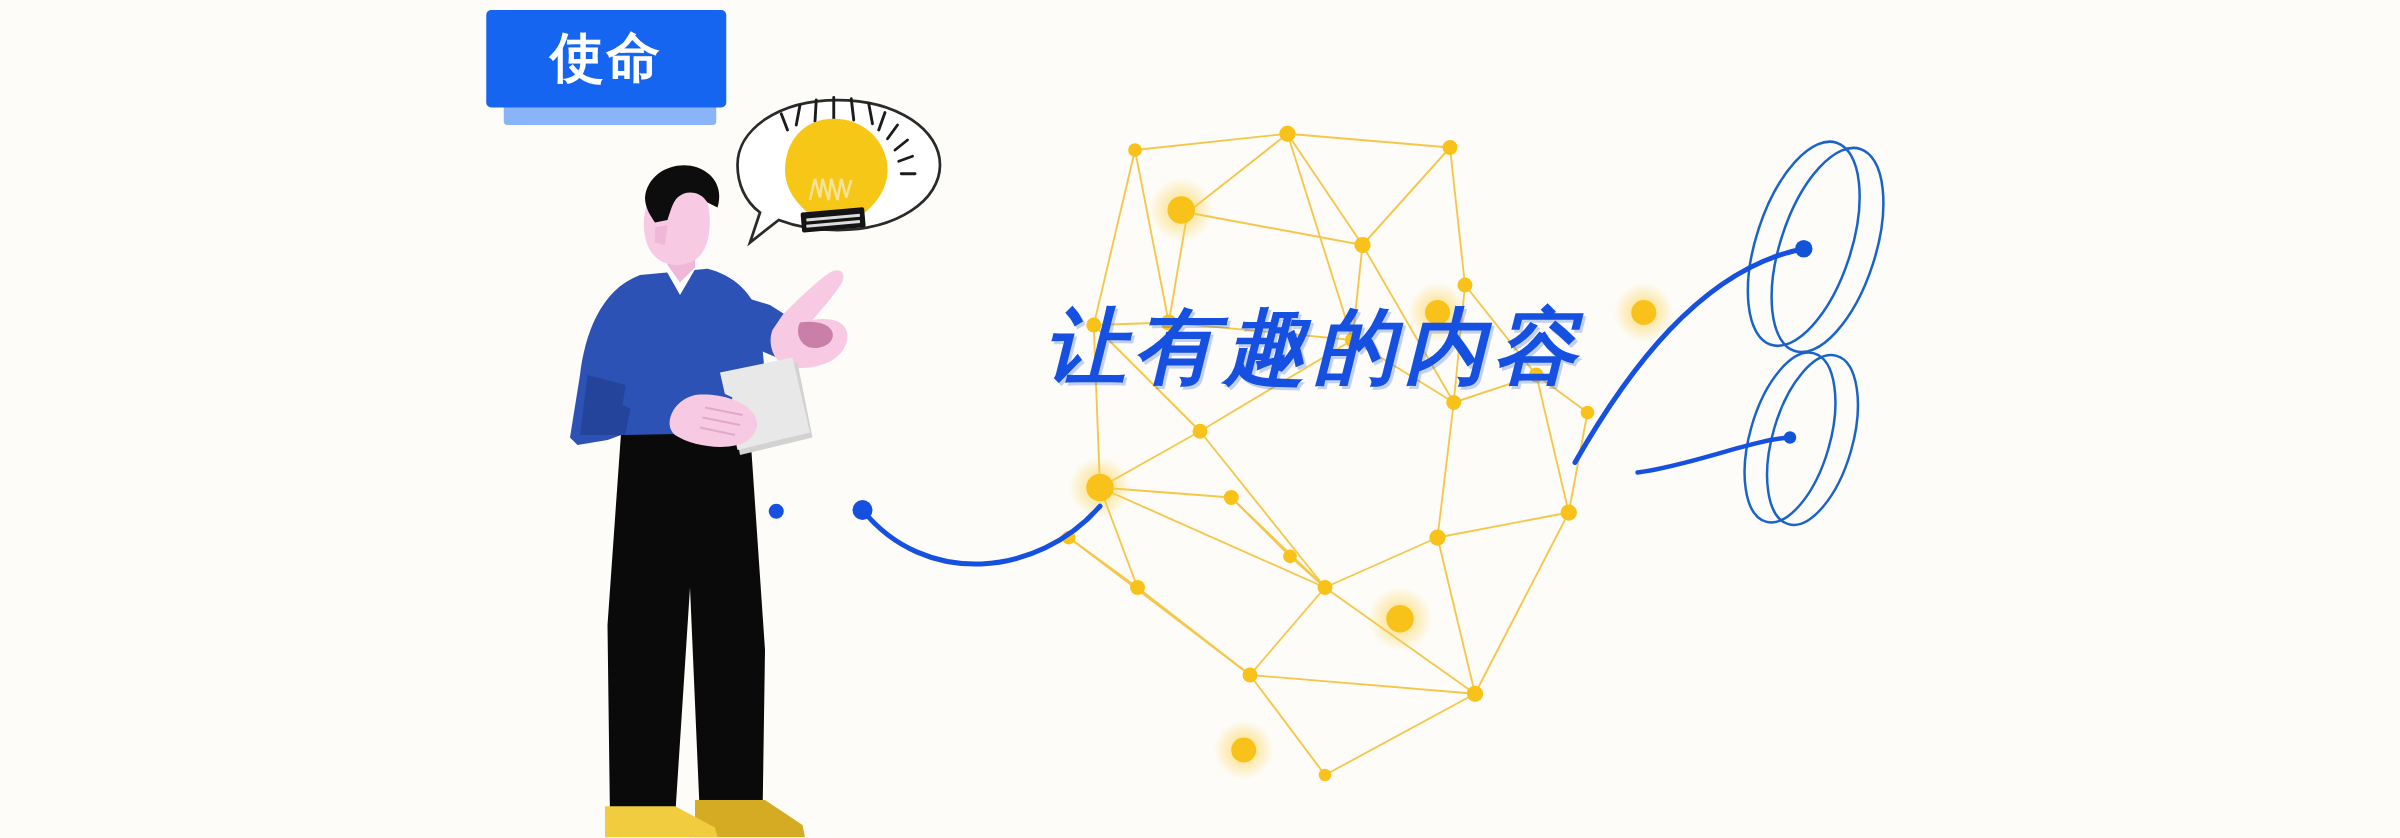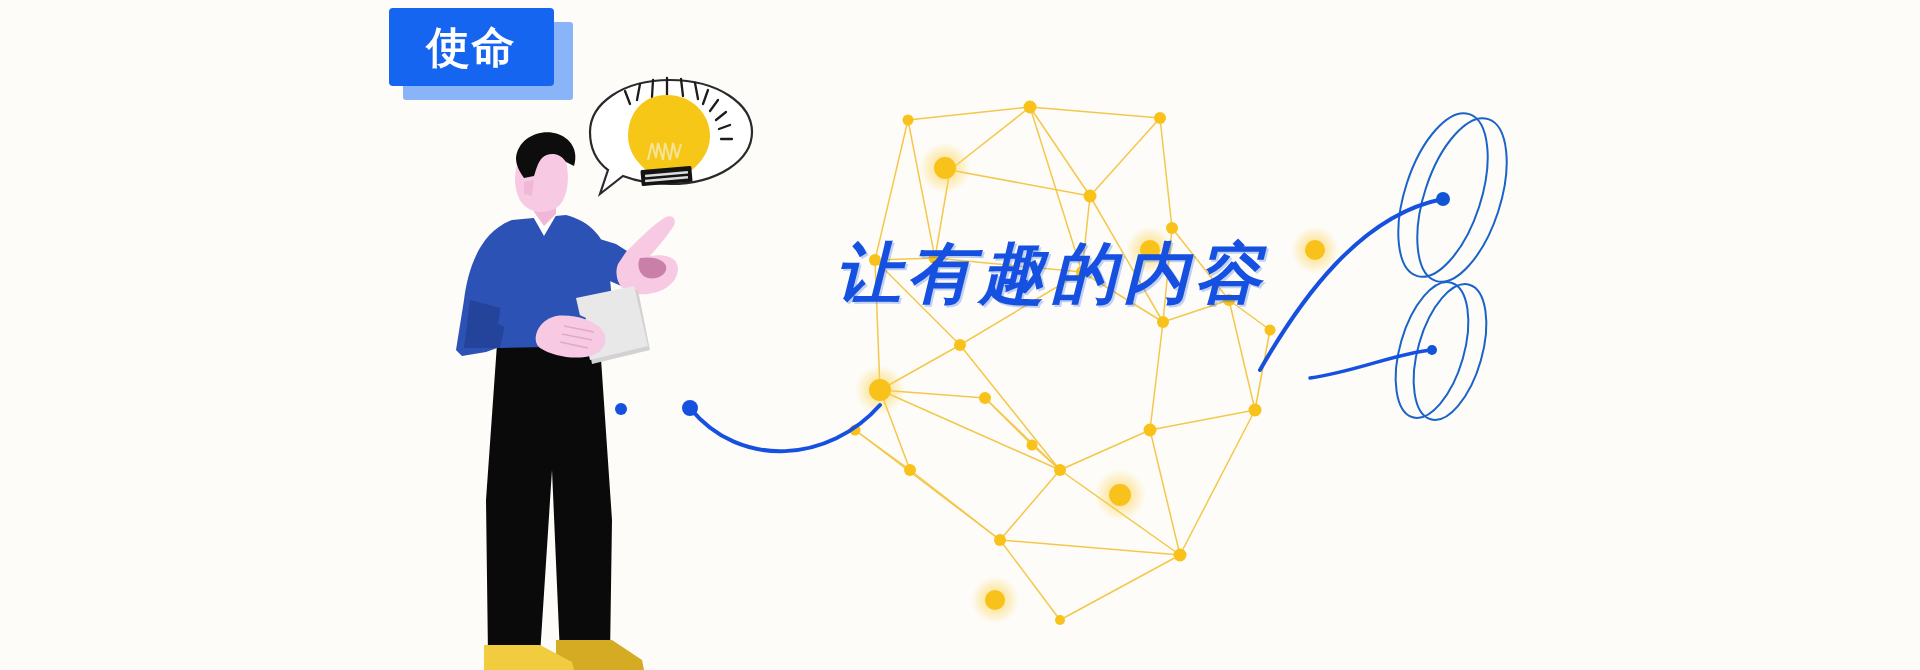--- a/index.html
+++ b/index.html
@@ -37,21 +37,21 @@
     top: 14px;
     width: 170px;
     height: 78px;
     background: #8ab4f8;
     border-radius: 3px;
   }
   #badge-box {
     position: absolute;
     left: 0;
     top: 0;
-    width: 165px;
+    width: 192px;
     height: 78px;
     background: #1565f0;
     border-radius: 4px;
     display: flex;
     align-items: center;
     justify-content: center;
   }
   #badge-label {
     color: #ffffff;
     font-size: 43px;
@@ -70,21 +70,21 @@
   }
   .headline-line {
     color: #1550e0;
     font-size: 66px;
     font-weight: 900;
     font-style: italic;
     letter-spacing: 6px;
     line-height: 78px;
     white-space: nowrap;
     text-shadow: 2px 2px 0 rgba(21,80,224,0.25);
-    font-family: Liberation Mono, monospace;
+    font-family: Liberation Serif, serif;
   }
   #headline-line-2 { margin-left: -28px; }
 </style>
 </head>
 <body>
 
 <div id="stage">
 
   <svg class="layer" viewBox="0 0 1920 670" xmlns="http://www.w3.org/2000/svg">
     <defs>

